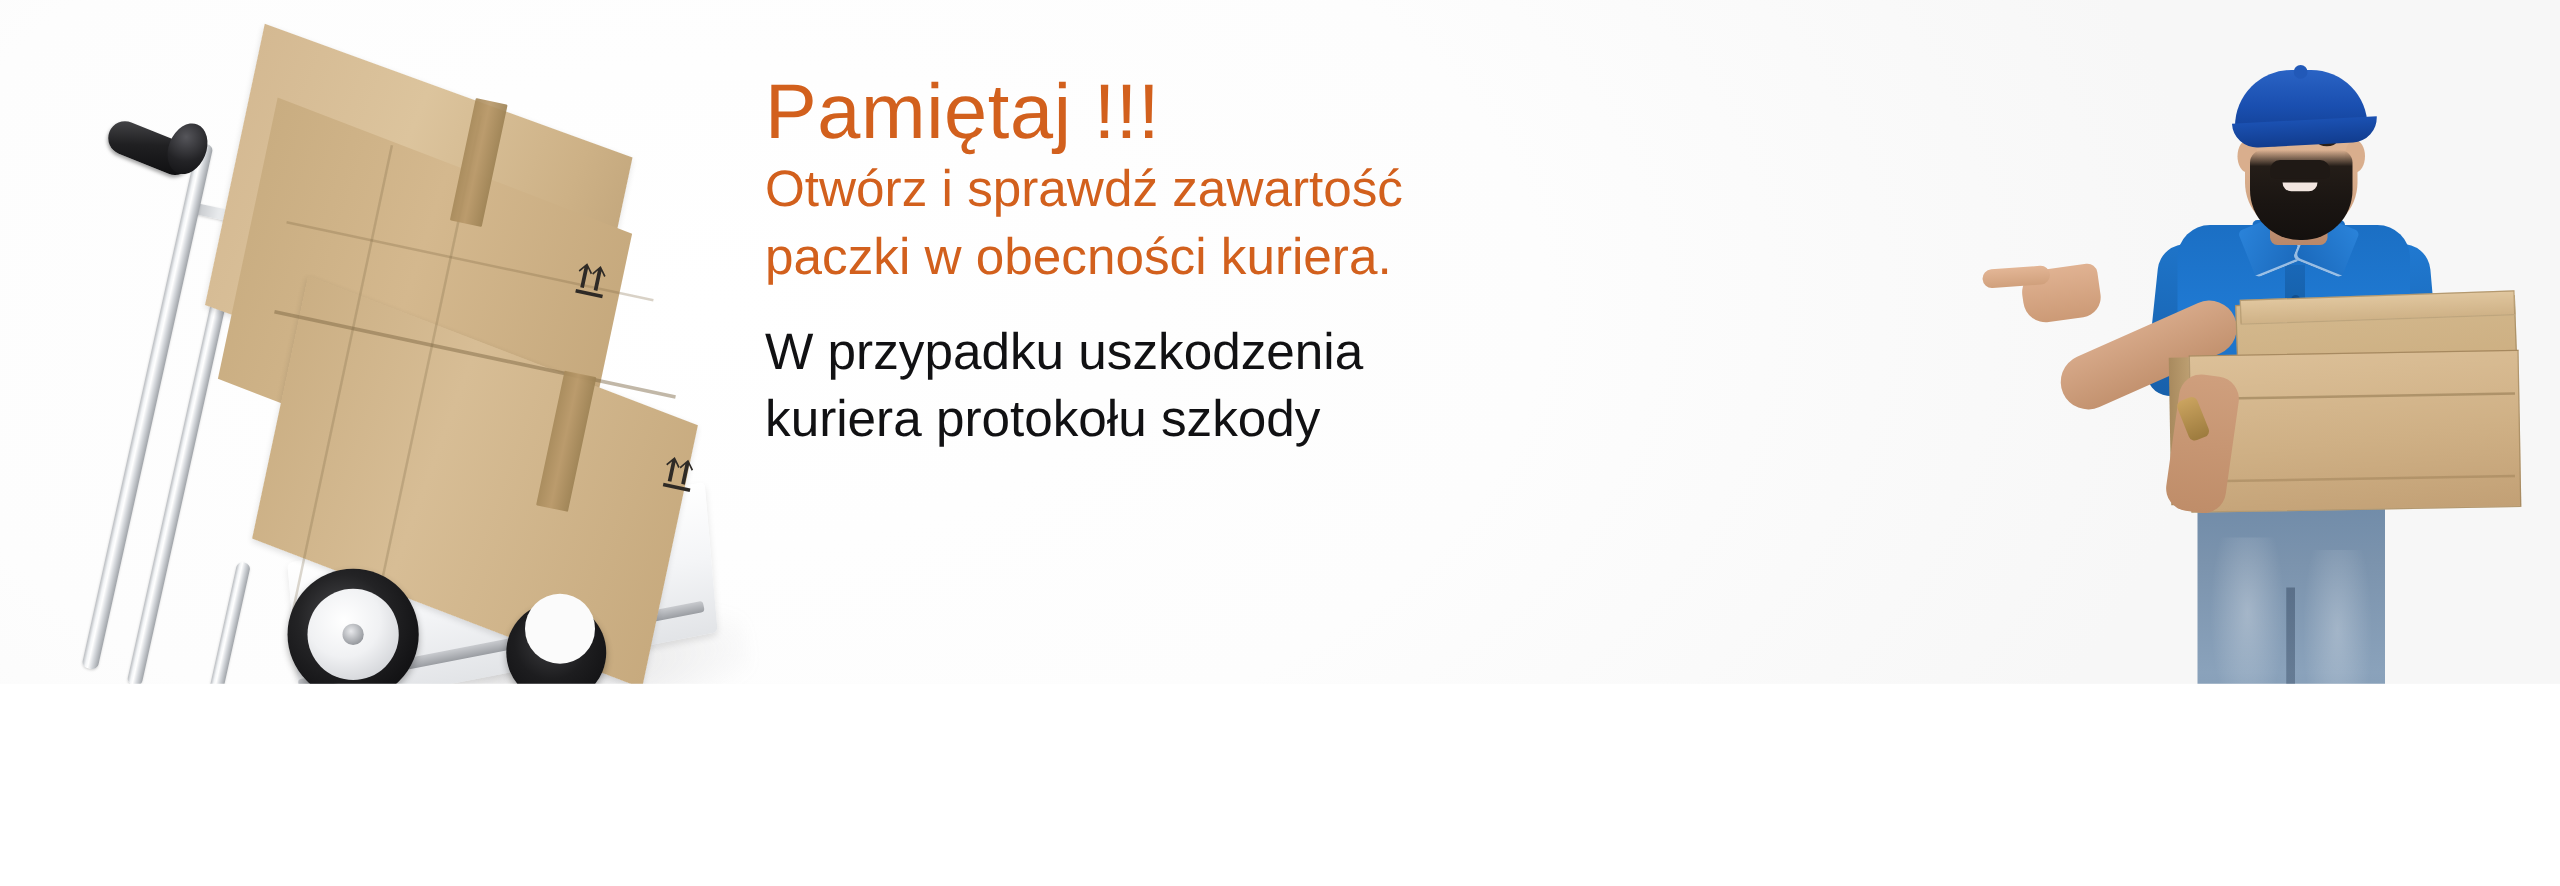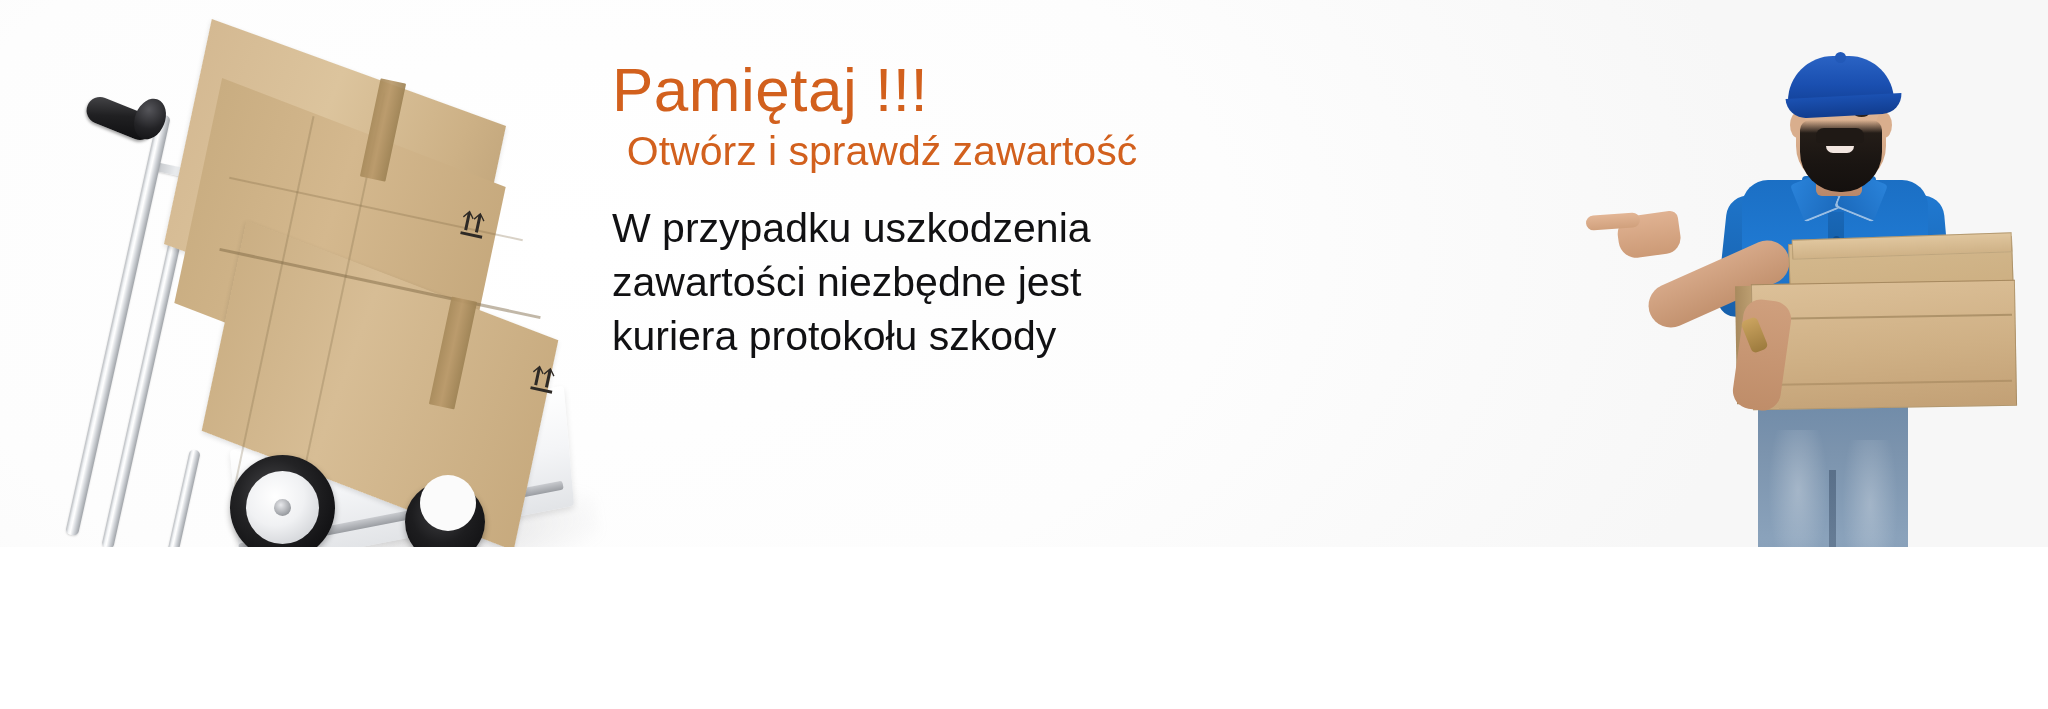--- a/index.html
+++ b/index.html
@@ -150,21 +150,20 @@
   .copy{
     position:absolute;left:612px;top:58px;width:540px;
   }
   .headline{
     color:#D2601D;font-size:62px;line-height:1.02;font-weight:400;
     letter-spacing:.5px;margin:0 0 4px 0;white-space:nowrap;
   }
   .sub-line{
     color:#D2601D;font-size:41px;line-height:1.30;font-weight:400;
     white-space:nowrap;
-    text-align:center;
   }
   .body-block{margin-top:22px;}
   .body-line{
     color:#111113;font-size:41px;line-height:1.32;font-weight:400;
     white-space:nowrap;
   }
   .body-line.indent{padding-left:10px;}
 
   
   .courier{position:absolute;left:1490px;top:0;width:558px;height:709px;}
@@ -411,24 +410,24 @@
     <div class="wheel wheel-back"></div>
     <div class="wheel-back-cut"></div>
     <div class="wheel wheel-main"></div>
     <div class="wheel-hub"></div>
     <div class="wheel-axle"></div>
   </div>
 
   <div class="copy">
     <div class="headline">Pamiętaj !!!</div>
     <div class="sub-line">Otwórz i sprawdź zawartość</div>
+    <div class="sub-line">paczki w obecności kuriera.</div>
 
     <div class="body-block">
       <div class="body-line">W przypadku uszkodzenia</div>
-      <div class="body-line">zawartości niezbędne jest</div>
       <div class="body-line">kuriera protokołu szkody</div>
     </div>
   </div>
 
   <div class="courier">
     <div class="c-shadow"></div>
 
     <div class="c-legs"></div>
     <div class="c-jeans-fade"></div>
     <div class="c-jeans-fade2"></div>

